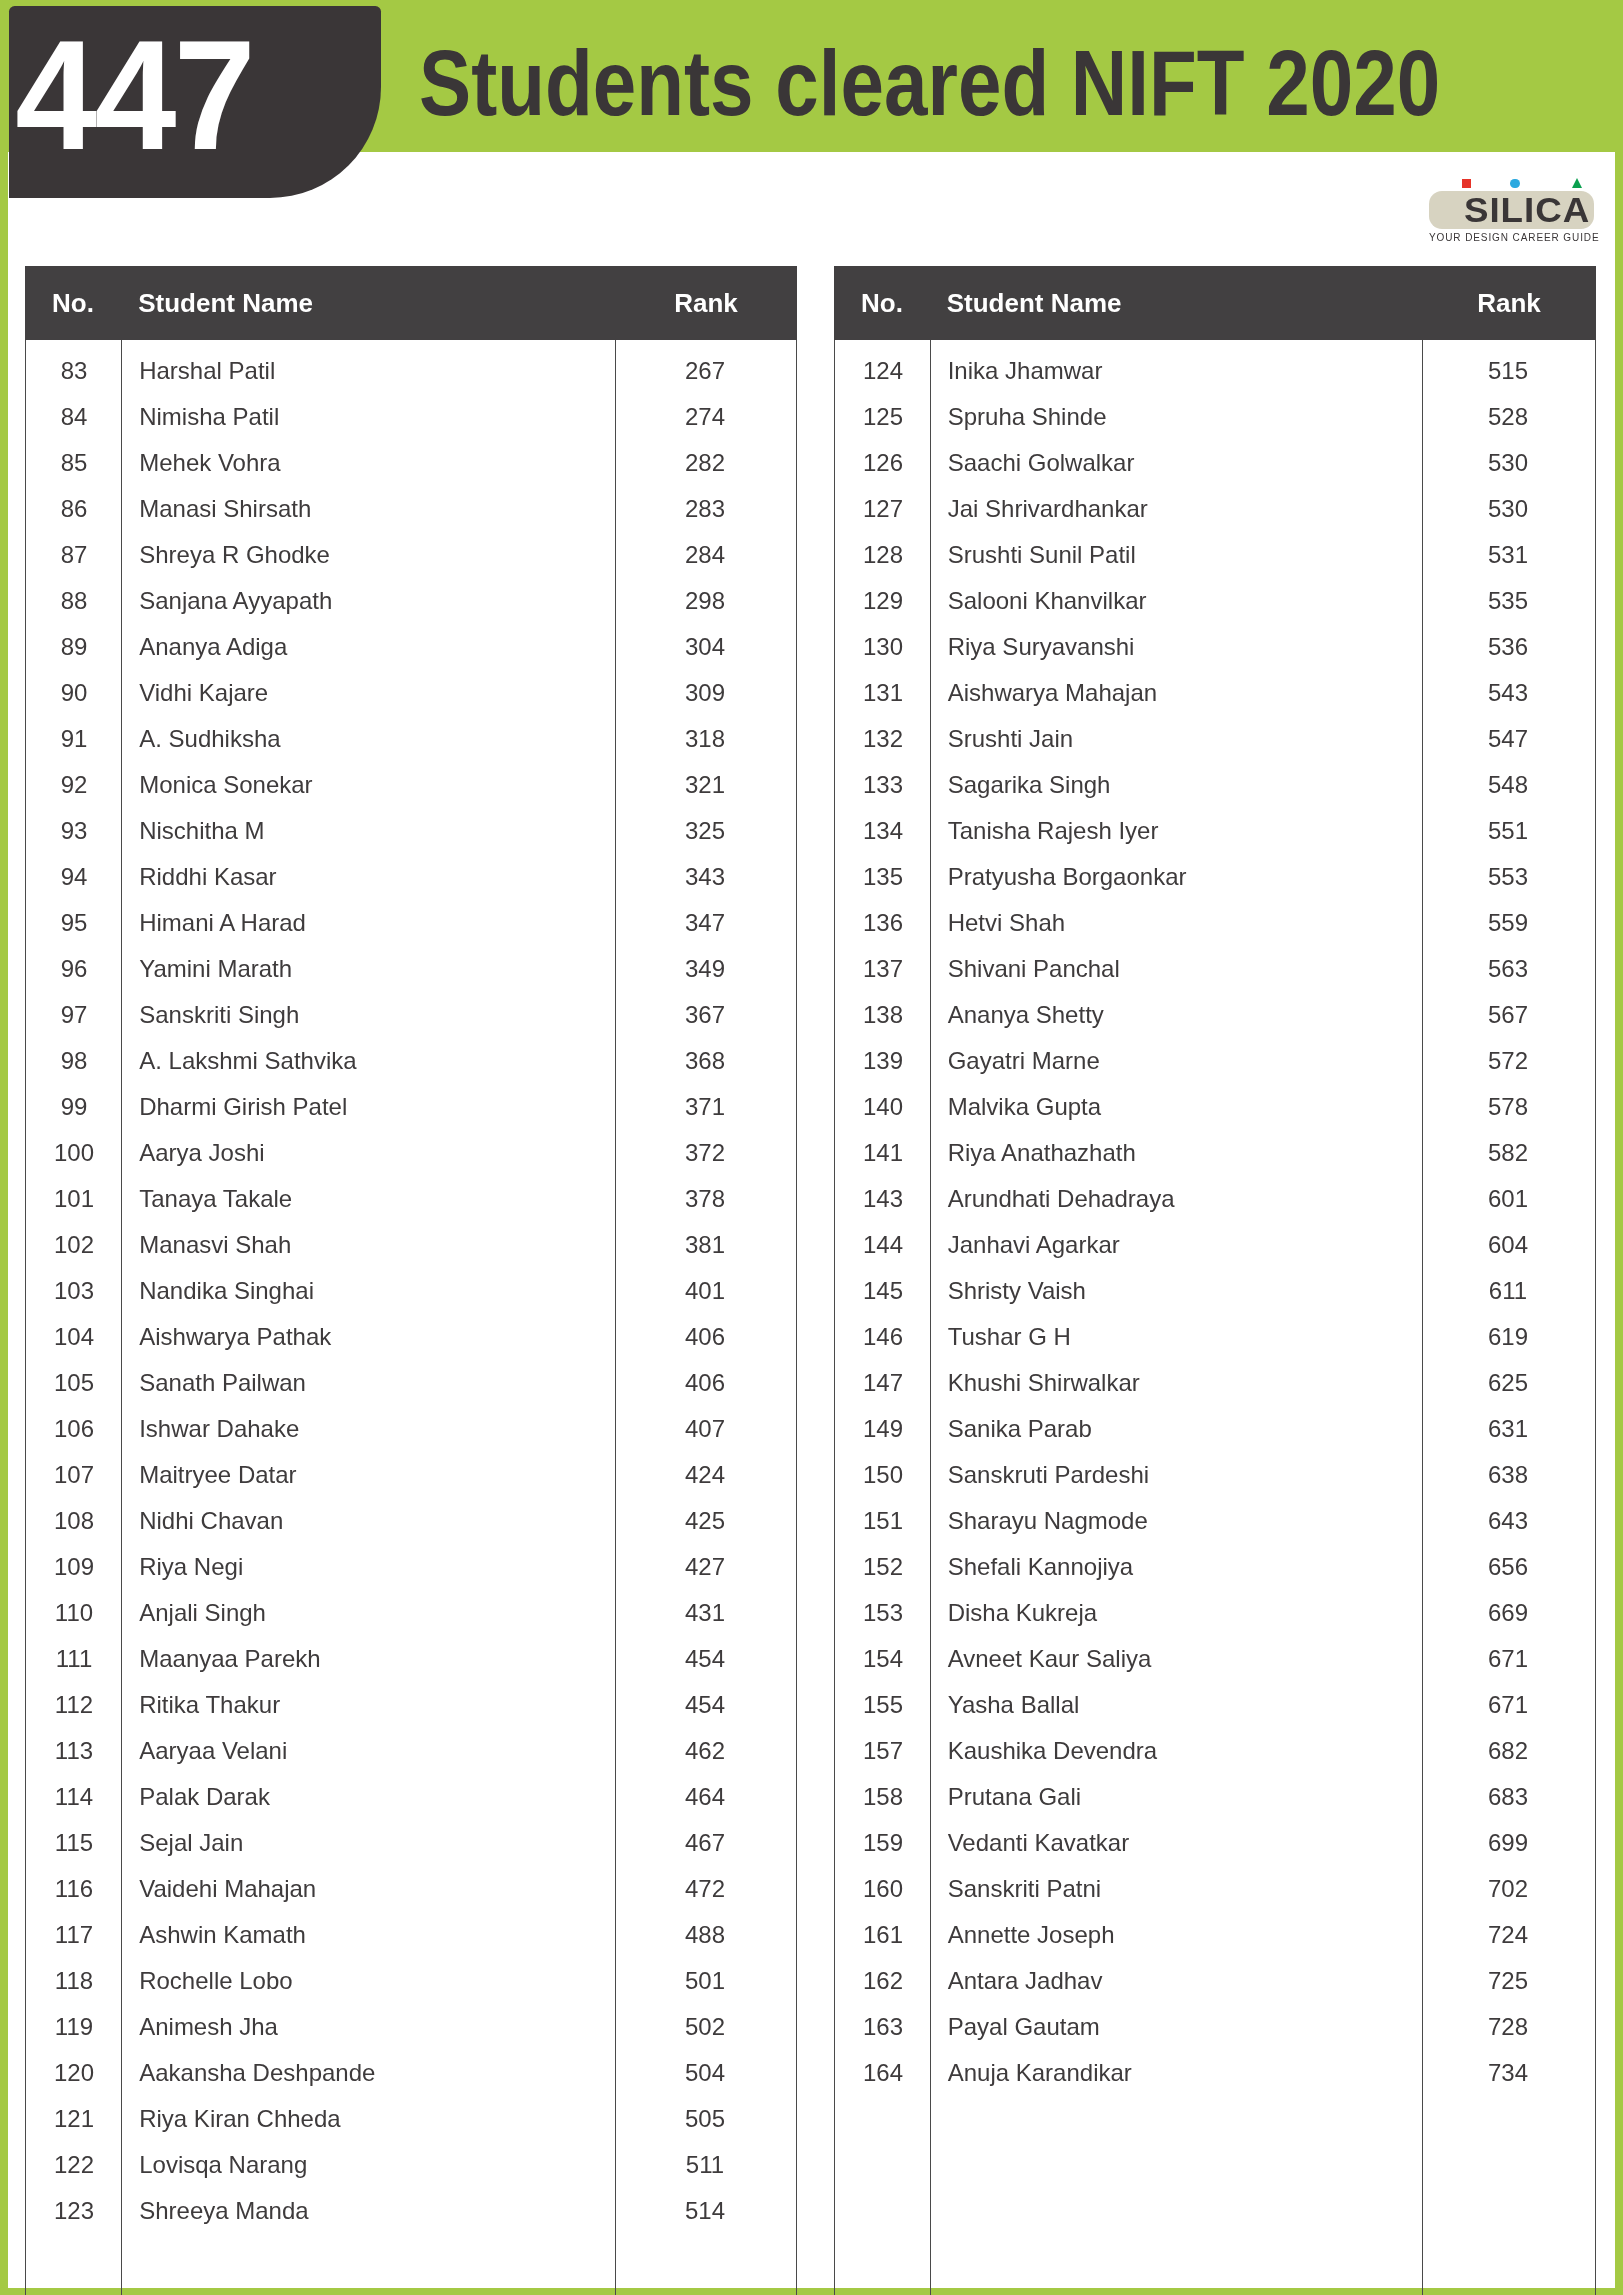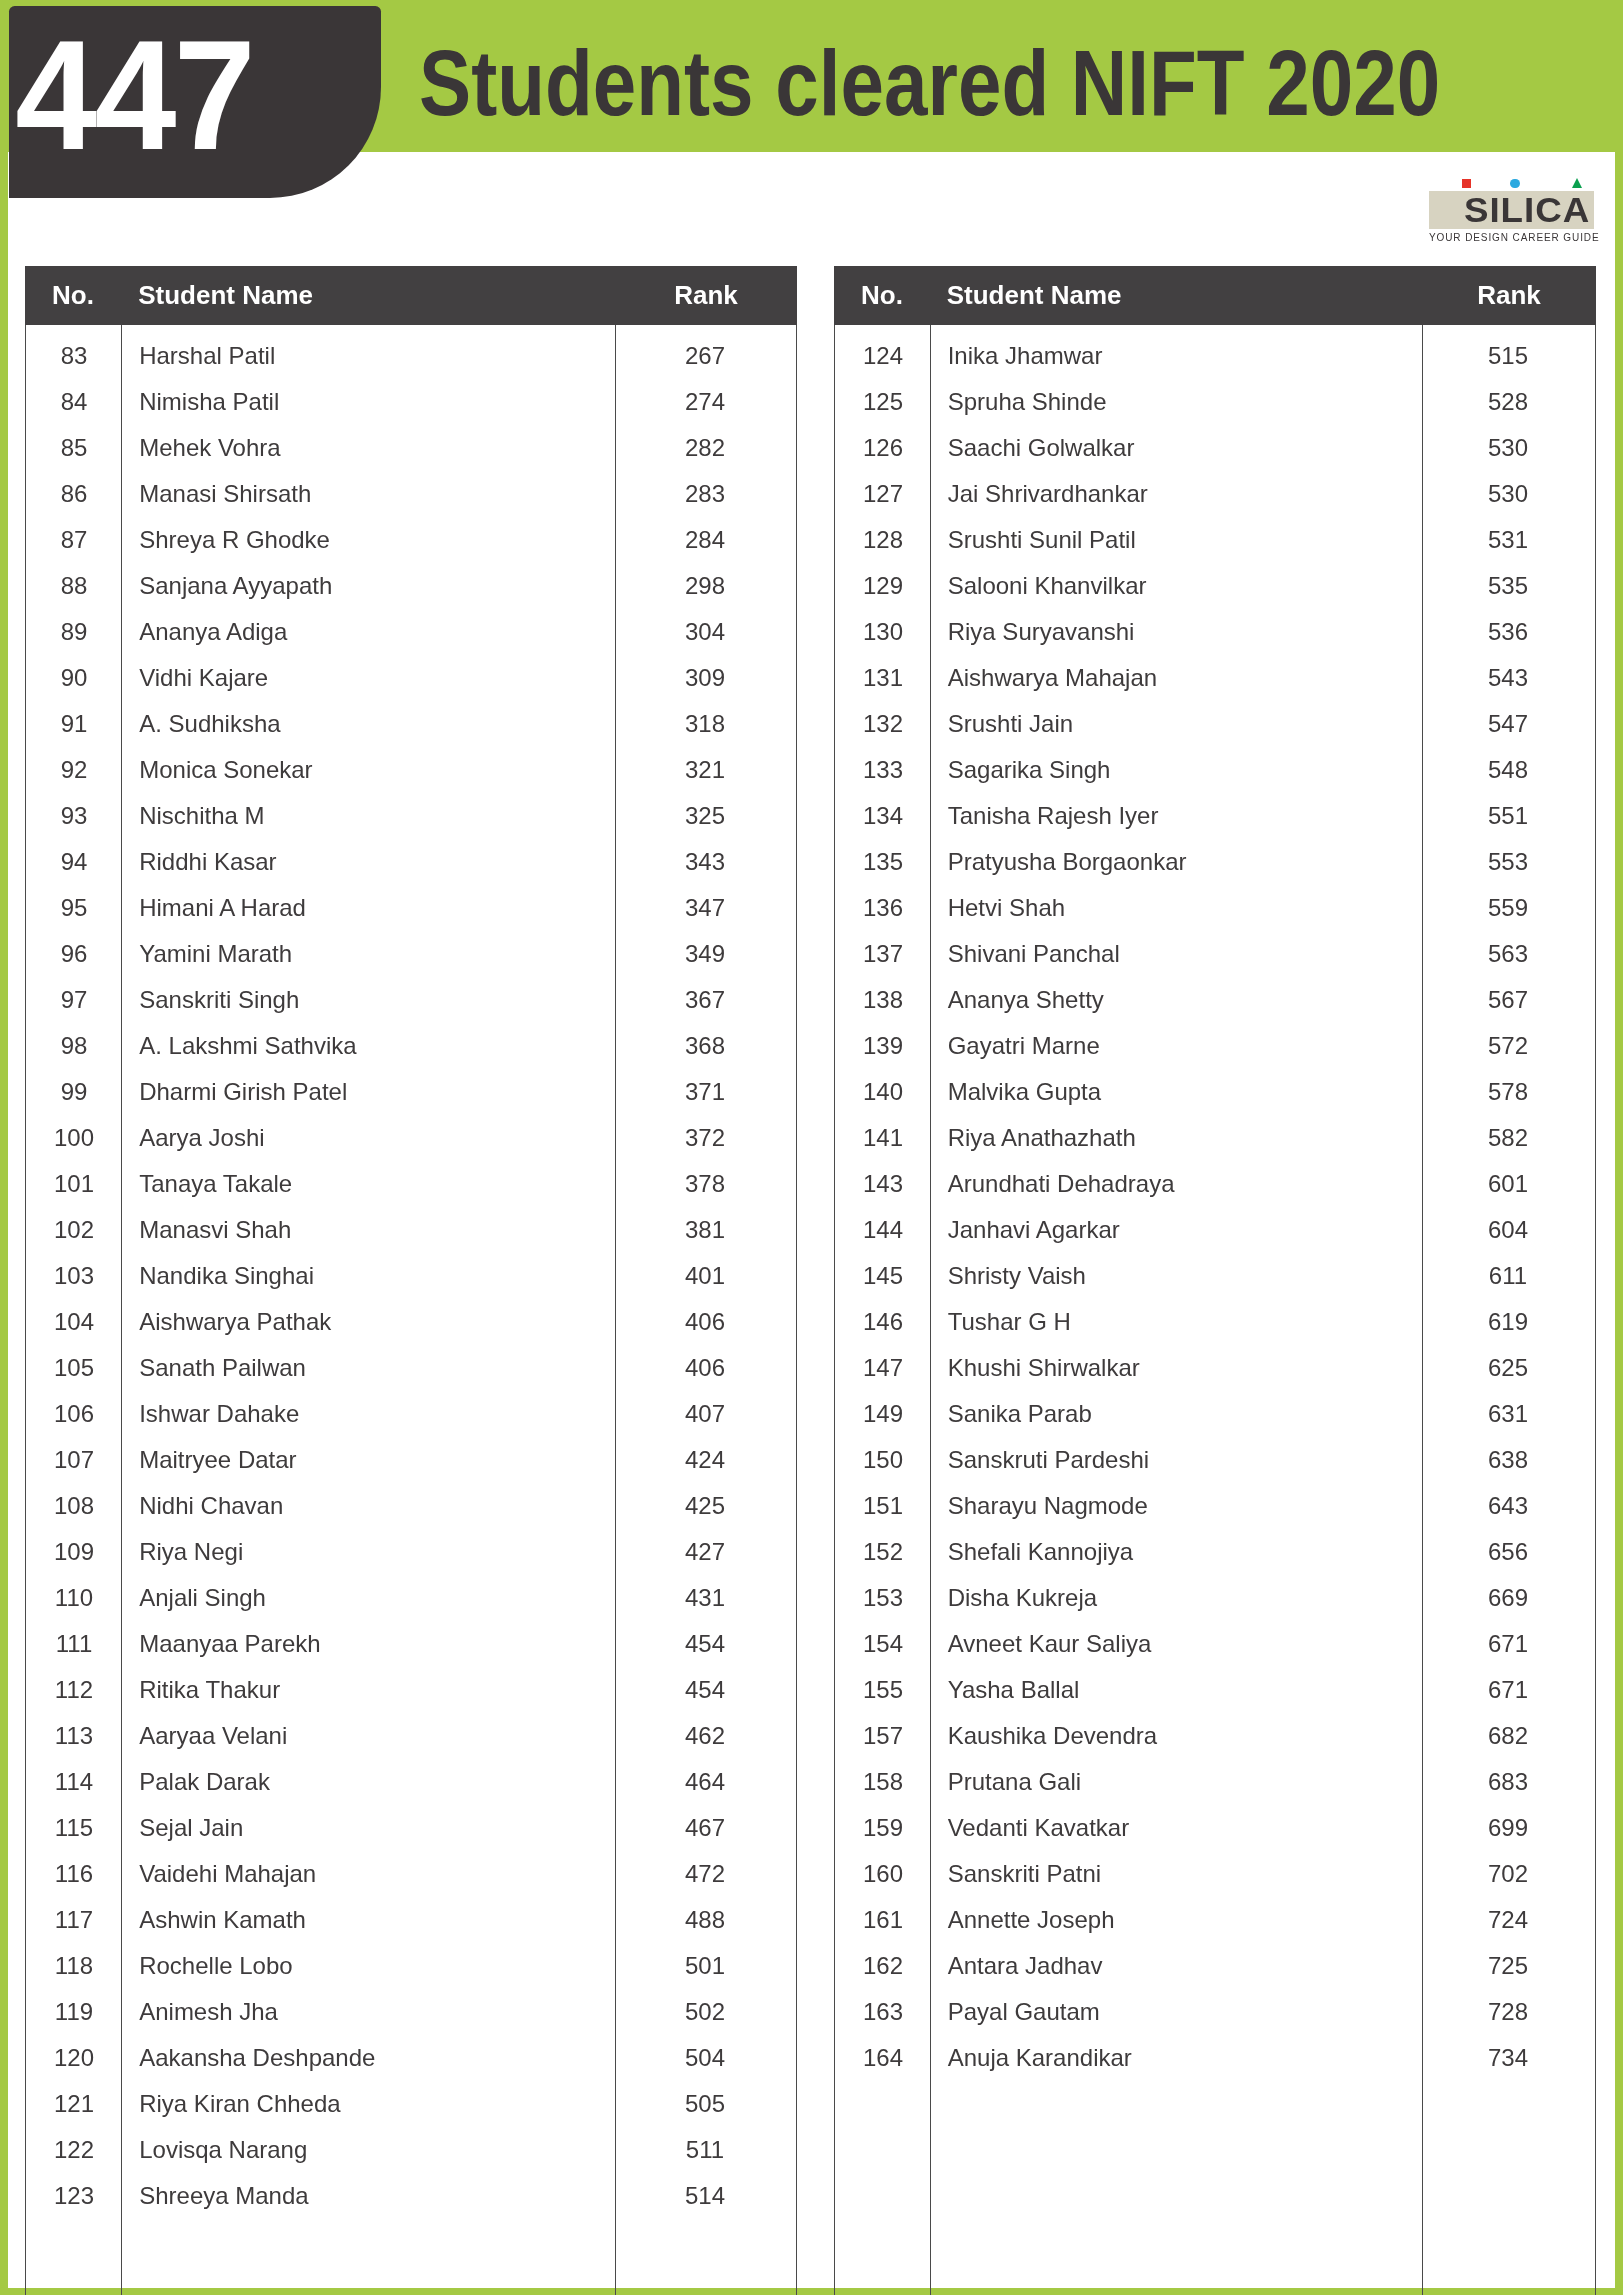--- a/index.html
+++ b/index.html
@@ -52,21 +52,21 @@
     color:var(--charcoal);
     line-height:1.1;
     transform:scaleX(0.85);
     transform-origin:left center;
     white-space:nowrap;
   }
   
   .logo{position:absolute; left:1429px; top:179px; width:165px; height:65px;}
   .logo .plate{
     position:absolute; left:0; top:11.6px; width:165px; height:38px;
-    background:var(--logo-plate); border-radius:0;
+    background:var(--logo-plate); border-radius:13px;
     display:flex; align-items:center; justify-content:center;padding-left:32px;
   }
   .logo .brand{
     font-size:35px; font-weight:bold; color:var(--charcoal);
     letter-spacing:0.9px; transform:scaleX(1.05); line-height:1;
   }
   .logo .sq{position:absolute; left:33px; top:0; width:8.8px; height:8.8px; background:var(--logo-red);}
   .logo .ci{position:absolute; left:81px; top:-0.5px; width:9.7px; height:9.7px; border-radius:50%; background:var(--logo-blue);}
   .logo .tri{
     position:absolute; left:143px; top:-0.9px;
@@ -77,21 +77,21 @@
   .logo .tagline{
     position:absolute; left:0; top:53px; width:165px;
     font-size:10px; font-weight:normal; color:var(--charcoal);
     letter-spacing:0.9px; white-space:nowrap;
   }
   
   .rtable{position:absolute; top:266px; background:#ffffff;}
   .rtable.t-left{left:24.5px; width:772px; height:1960px;}
   .rtable.t-right{left:834px; width:762px; height:1960px;}
   .thead{
-    height:59px; background:var(--table-header-bg);
+    height:74px; background:var(--table-header-bg);
     display:flex; align-items:center;
     color:#ffffff; font-size:26px; font-weight:bold;
   }
   .tbody{
     position:relative;
     height:2251px;
     border-left:1.4px solid var(--line);
     border-right:1.4px solid var(--line);
     border-bottom:1.9px solid var(--line);
     padding-top:8px;

